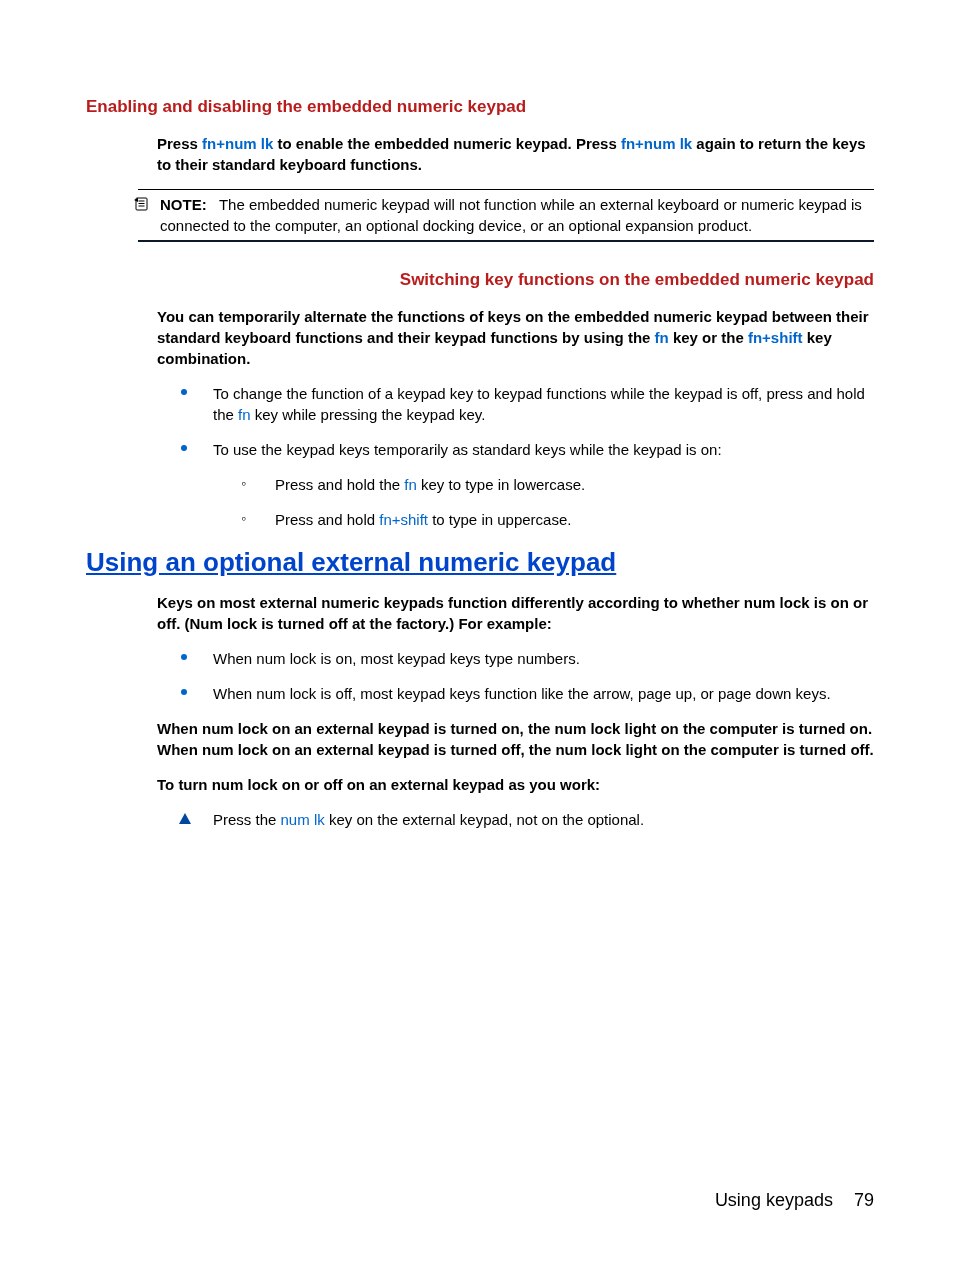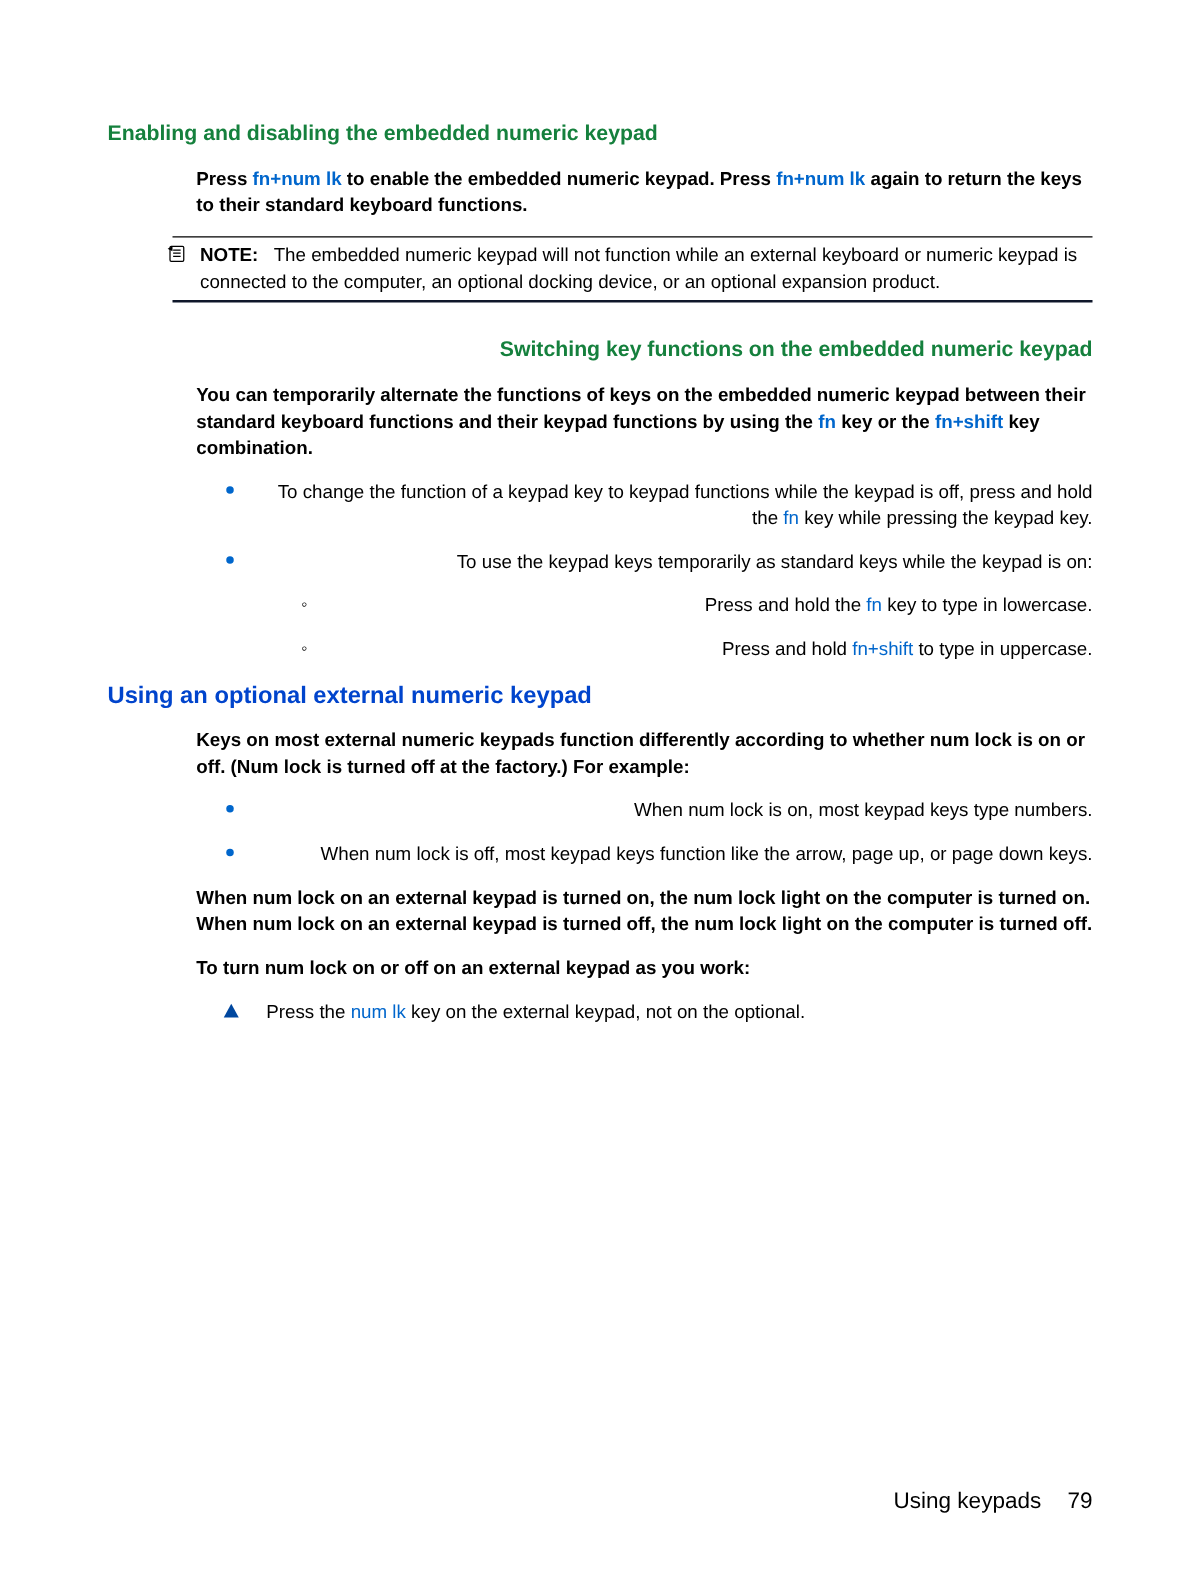--- a/index.html
+++ b/index.html
@@ -8,31 +8,32 @@
       font-size: 15px;
       line-height: 1.4;
       width: 954px;
       height: 1270px;
       background: #fff;
       color: #000;
       position: relative;
       padding: 95px 80px 60px 86px;
     }
     .h3 {
-      color: #15803d;
+      color: #b91c1c;
       font-weight: bold;
       font-size: 17px;
       margin-bottom: 14px;
     }
     .h2 {
       color: #0044cc;
       font-weight: bold;
-      font-size: 19px;
+      font-size: 26px;
       margin-top: 3px;
       margin-bottom: 12px;
+      text-decoration: underline;
     }
     .indent { margin-left: 71px; font-weight: bold; }
     .para { margin-bottom: 14px; }
     .keytext { color: #0066cc; }
     .note-block {
       margin-left: 52px;
       margin-top: 14px;
       margin-bottom: 24px;
       border-top: 1px solid #000;
       border-bottom: 2px solid #0f172a;
@@ -47,21 +48,20 @@
     .note-body {
       margin-left: 22px;
     }
     .note-label {
       font-weight: bold;
     }
     ul.bullets {
       list-style: none;
       margin-left: 95px;
       margin-bottom: 14px;
-      text-align: right;
     }
     ul.bullets > li {
       position: relative;
       padding-left: 32px;
       margin-bottom: 14px;
     }
     ul.bullets > li::before {
       content: "";
       position: absolute;
       left: 0;

